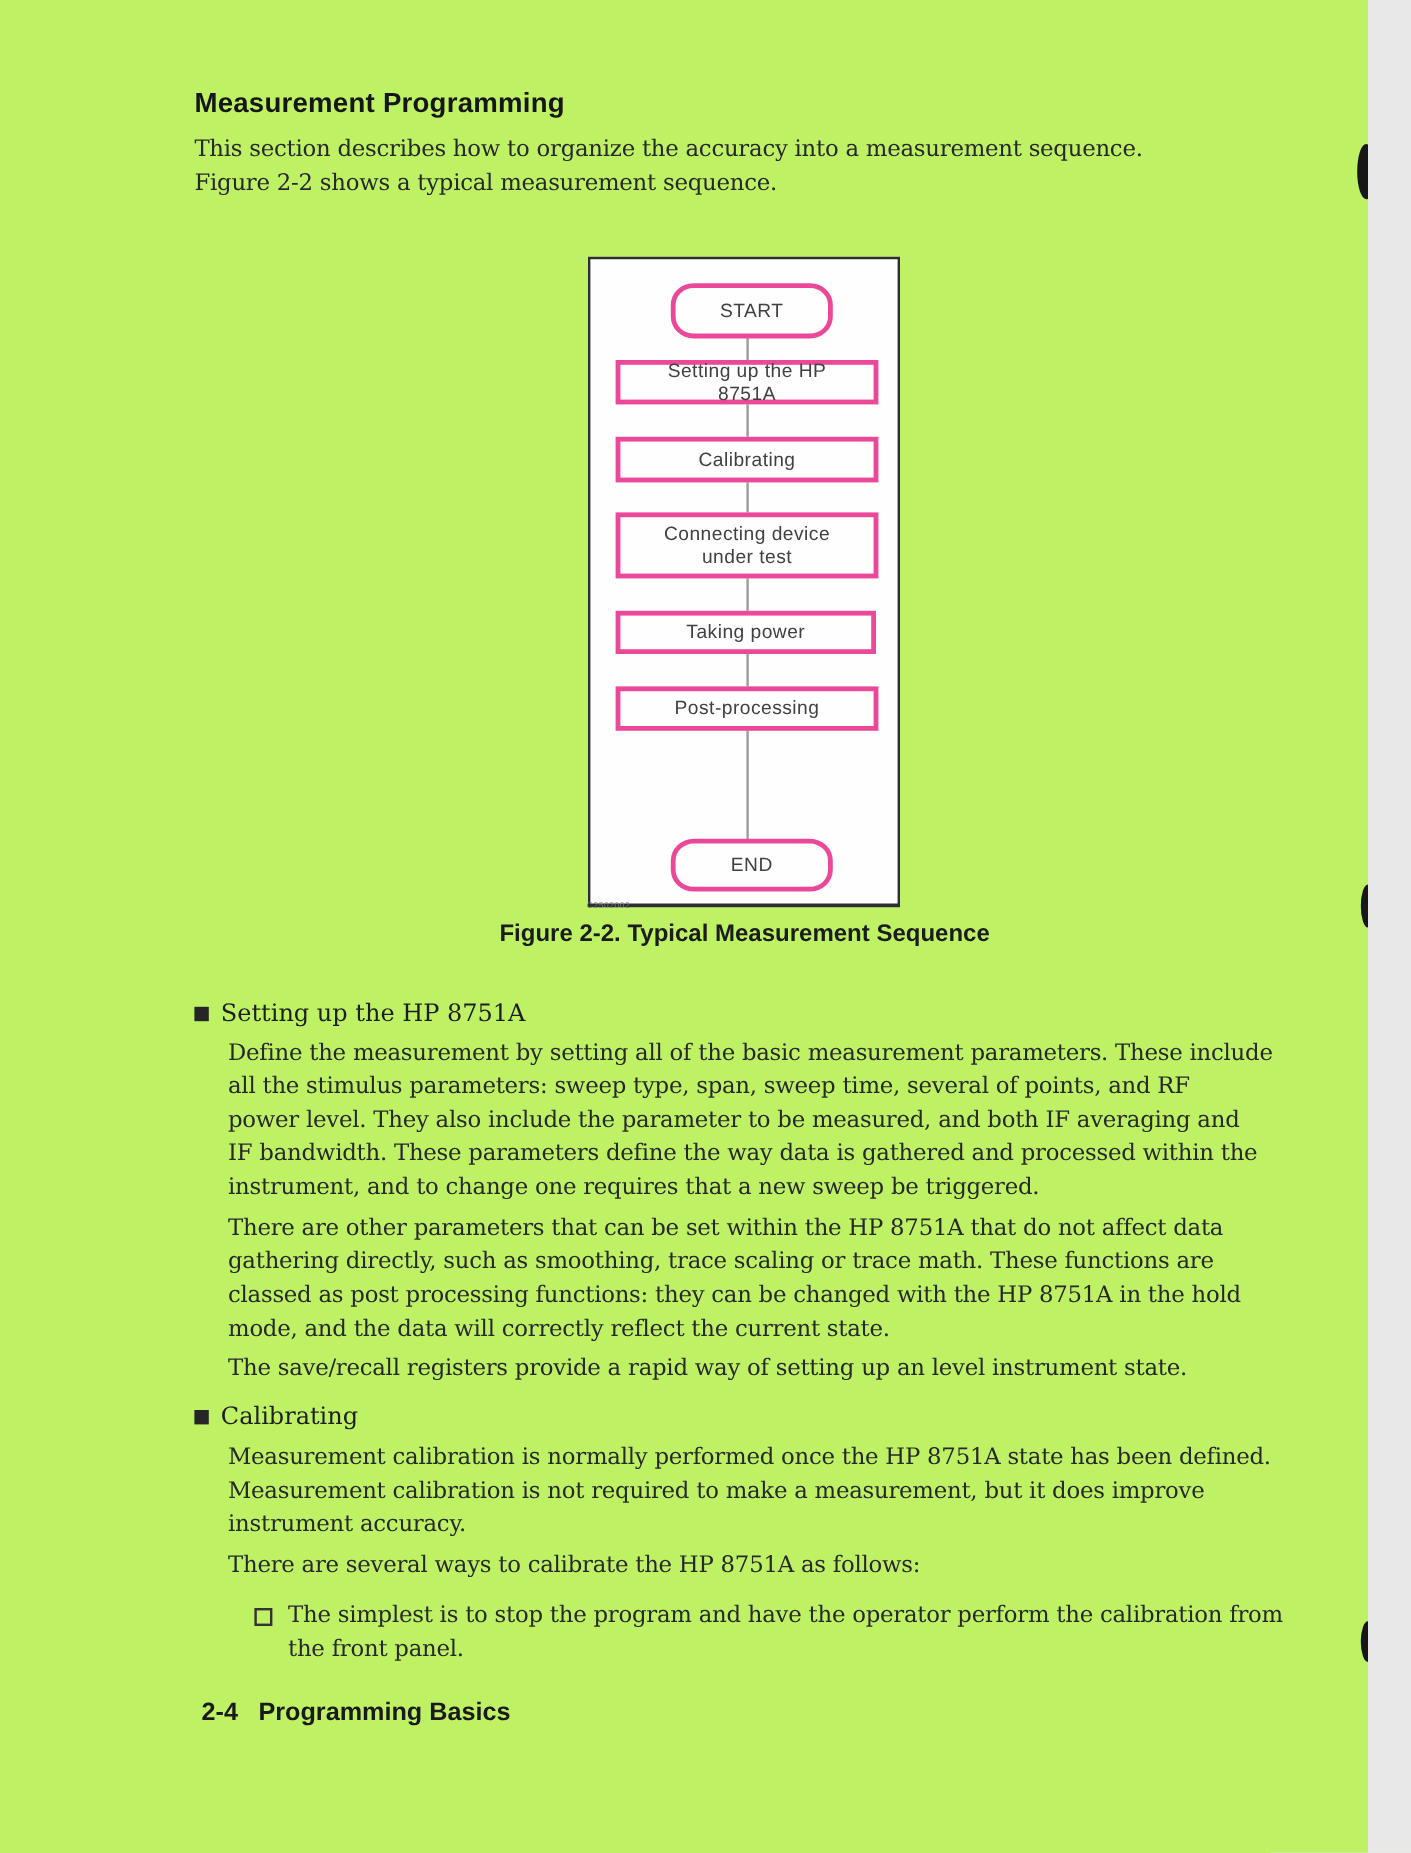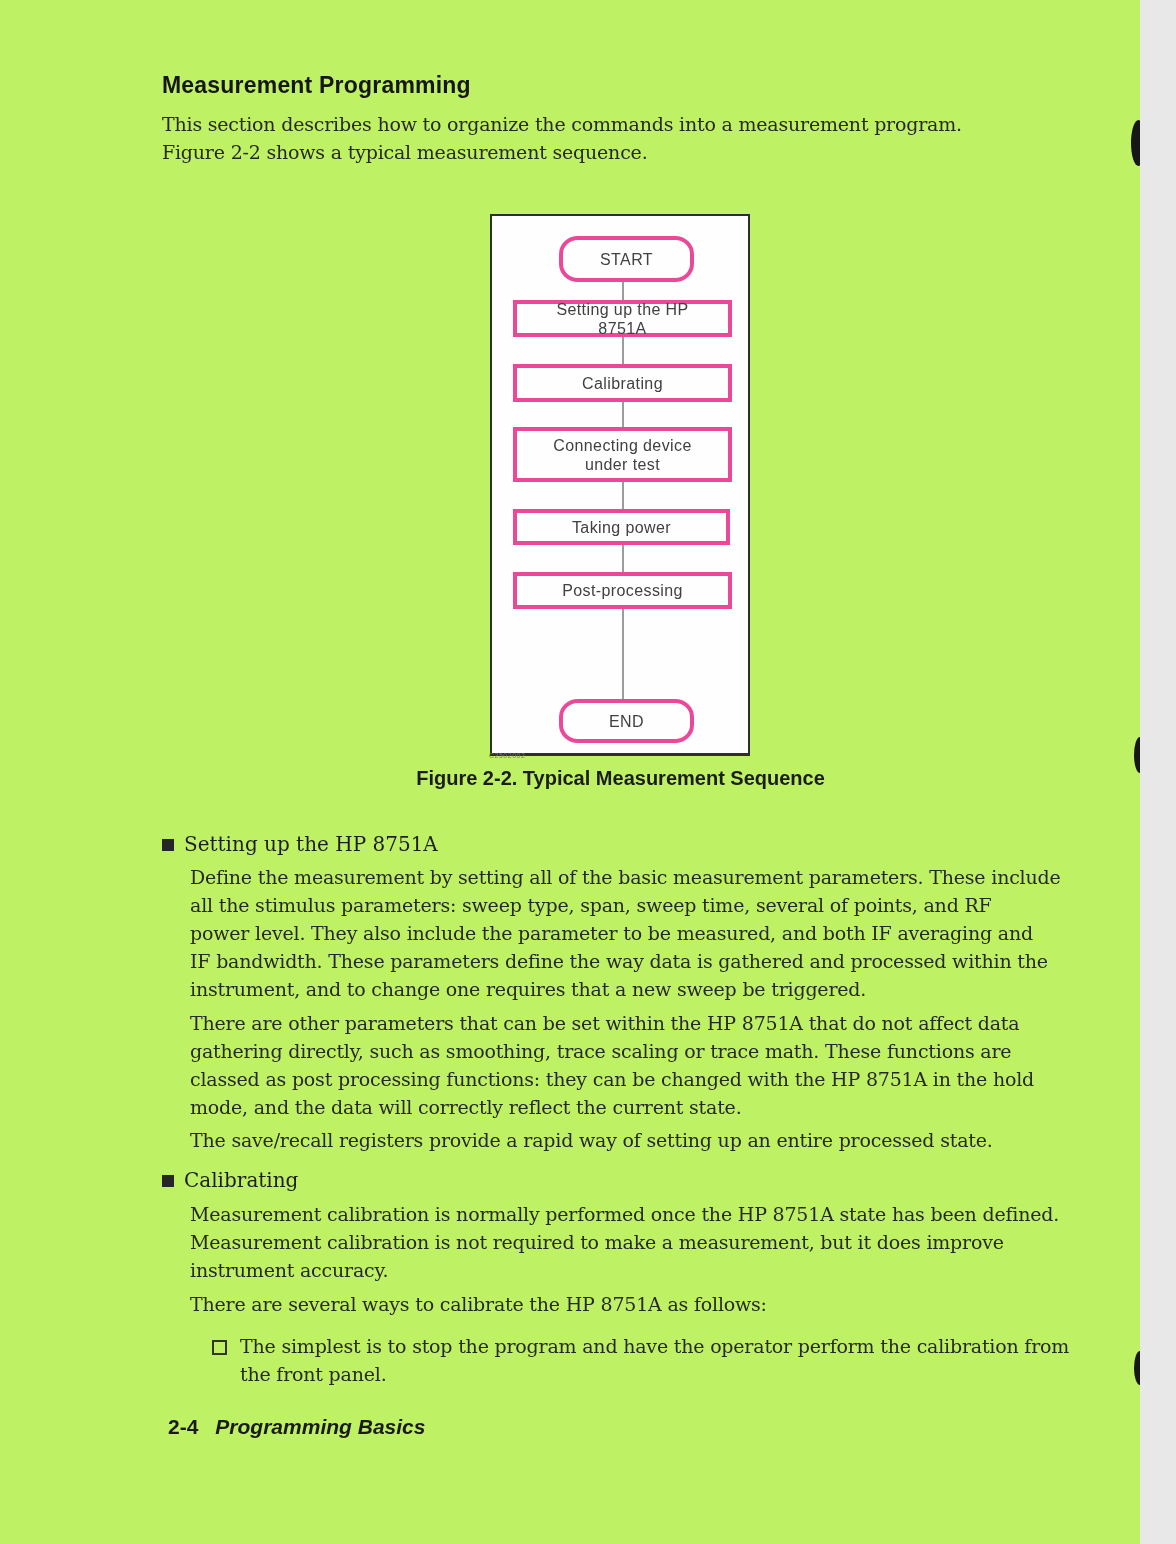--- a/index.html
+++ b/index.html
@@ -46,36 +46,36 @@
   }
   .caption {
     position:absolute; left:388px; top:767px; width:465px; text-align:center;
     font-family:"Liberation Sans", sans-serif; font-weight:bold; font-size:20px; color:#1c1c1c;
   }
   
   .footer {
     position:absolute; left:168px; top:1415px;
     font-family:"Liberation Sans", sans-serif; font-weight:bold; font-size:21px; color:#1a1a1a;
   }
-  .footer .label { margin-left:17px;font-style:italic; }
+  .footer .label { margin-left:17px; }
   
   .hole { position:absolute; right:-6px; background:#171717; border-radius:50%; }
   .hole1 { top:120px; width:15px; height:46px; }
   .hole2 { top:737px; width:12px; height:36px; }
   .hole3 { top:1351px; width:12px; height:34px; }
 </style>
 </head>
 <body>
 
 <div class="page">
 
   <div class="doc-title">Measurement Programming</div>
 
   <div class="intro">
-    <div class="line">This section describes how to organize the commands into a measurement program.</div>
+    <div class="line">This section describes how to organize the accuracy into a measurement sequence.</div>
     <div class="line">Figure 2-2 shows a typical measurement sequence.</div>
   </div>
 
   <div class="flow-frame">
     <div class="flow-line"></div>
     <div class="node terminator" style="left:67px; top:20px; width:127px; height:38px;">START</div>
     <div class="node process" style="left:21px; top:84px; width:219px; height:37px;">Setting up the HP 8751A</div>
     <div class="node process" style="left:21px; top:148px; width:219px; height:38px;">Calibrating</div>
     <div class="node process" style="left:21px; top:211px; width:219px; height:55px;">Connecting device under test</div>
     <div class="node process" style="left:21px; top:293px; width:217px; height:36px;">Taking power</div>
@@ -98,21 +98,21 @@
   </div>
 
   <div class="para" style="left:190px; top:1009px;">
     <div class="line">There are other parameters that can be set within the HP 8751A that do not affect data</div>
     <div class="line">gathering directly, such as smoothing, trace scaling or trace math. These functions are</div>
     <div class="line">classed as post processing functions: they can be changed with the HP 8751A in the hold</div>
     <div class="line">mode, and the data will correctly reflect the current state.</div>
   </div>
 
   <div class="para" style="left:190px; top:1126px;">
-    <div class="line">The save/recall registers provide a rapid way of setting up an entire processed state.</div>
+    <div class="line">The save/recall registers provide a rapid way of setting up an level instrument state.</div>
   </div>
 
   <div class="sec-head" style="left:162px; top:1168px;">
     <span class="sq"></span><span>Calibrating</span>
   </div>
 
   <div class="para" style="left:190px; top:1200px;">
     <div class="line">Measurement calibration is normally performed once the HP 8751A state has been defined.</div>
     <div class="line">Measurement calibration is not required to make a measurement, but it does improve</div>
     <div class="line">instrument accuracy.</div>

